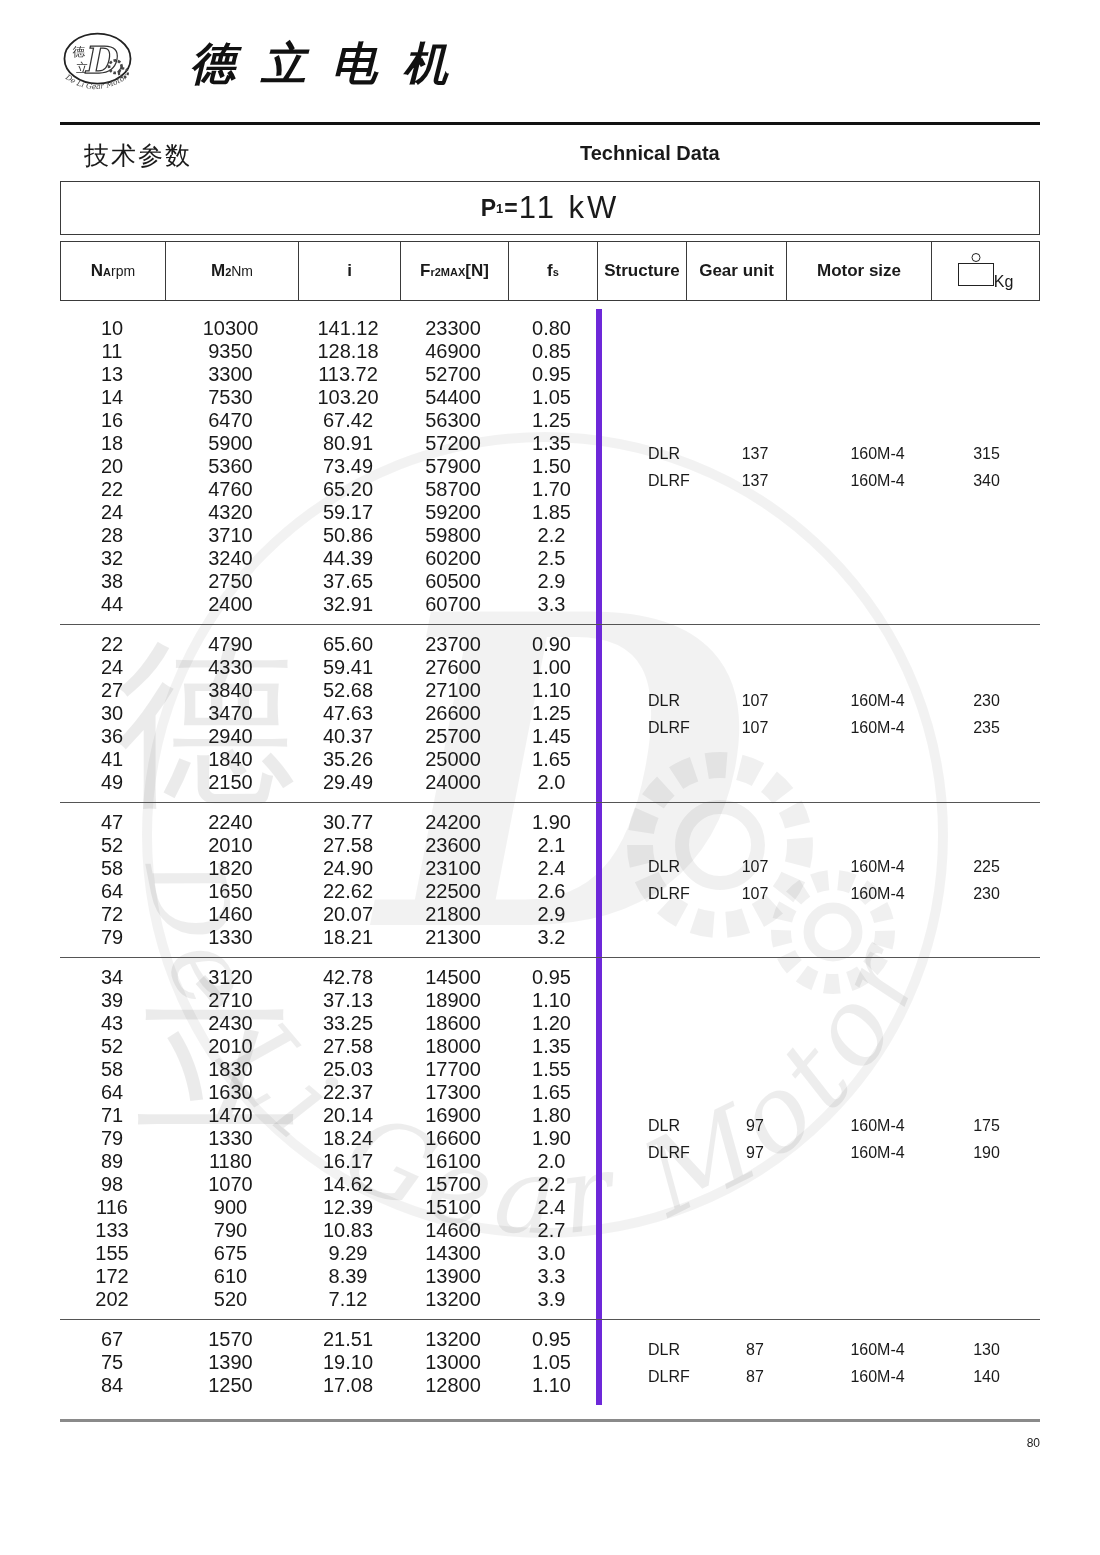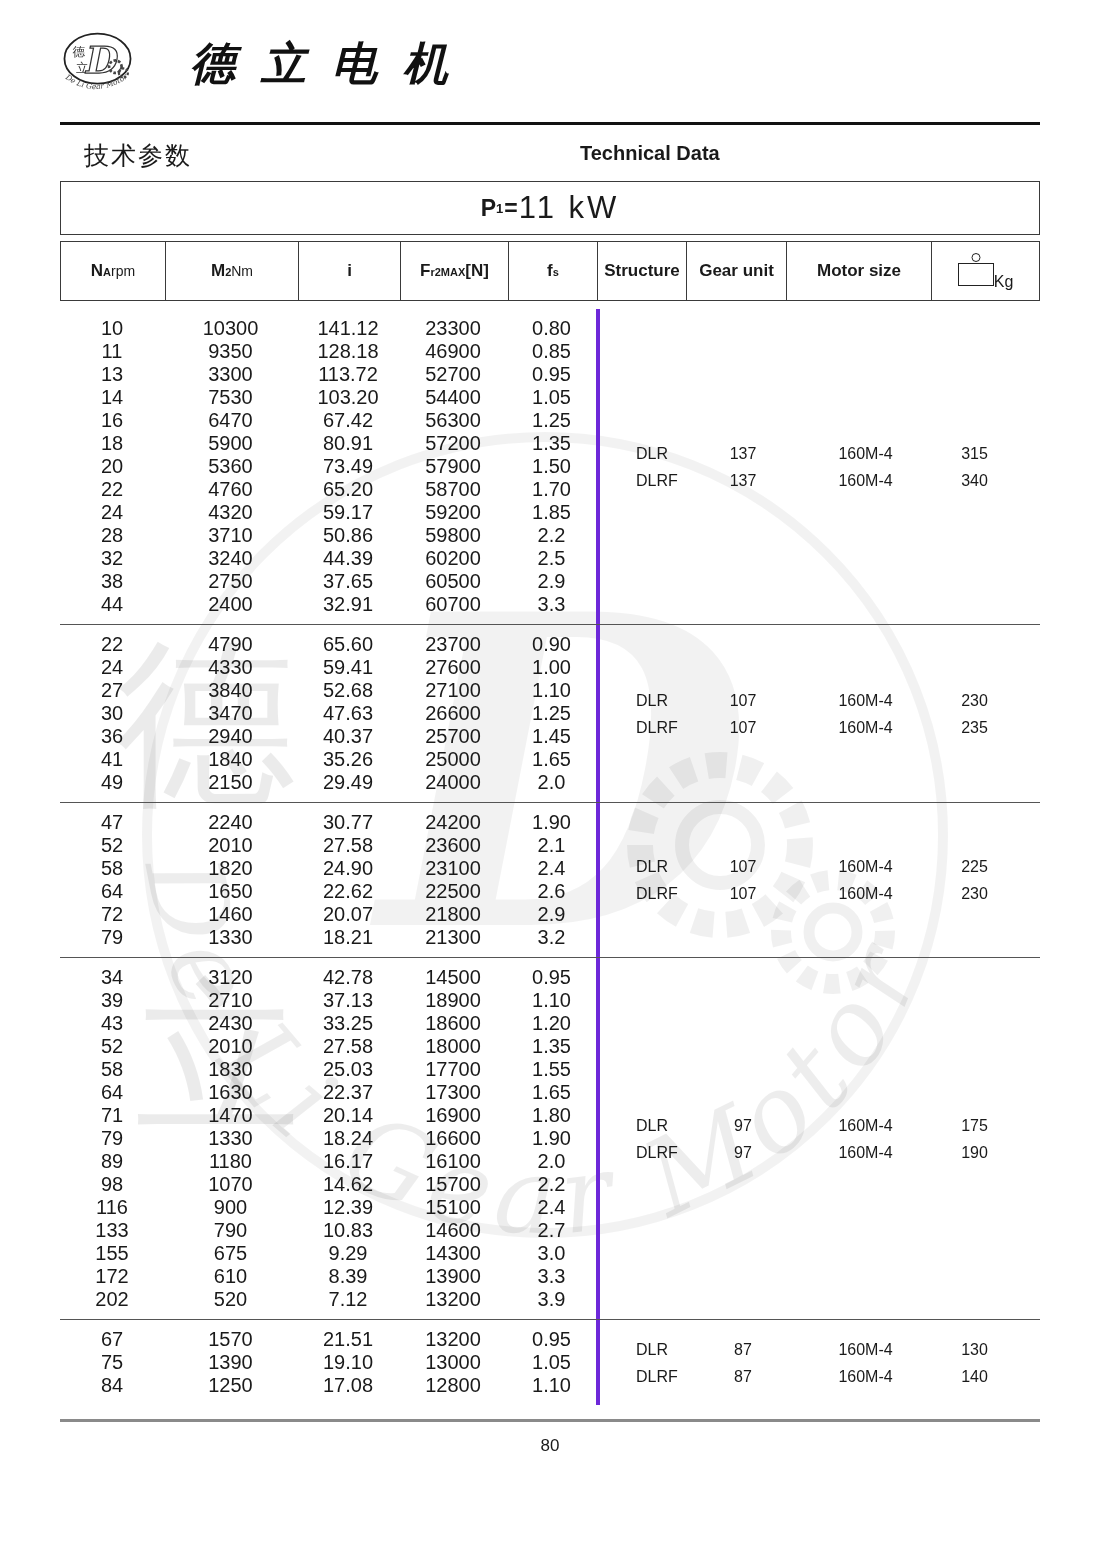--- a/index.html
+++ b/index.html
@@ -39,31 +39,31 @@
   .kg-label{font-size:16px;margin-top:21px;}
 
   
   .tbody{margin-top:8px;}
   .block{display:flex;}
   .block + .block{border-top:1px solid #555;}
   .block-left{width:536px;padding:8px 0;}
   .row{display:flex;height:23px;line-height:23px;font-size:20px;}
   .cell{text-align:center;}
   .c0{width:104px}.c1{width:133px}.c2{width:102px}.c3{width:108px}.c4{width:89px}
-  .block-right{flex:1;border-left:4px solid #6d28d9;display:flex;align-items:center;padding:8px 4px;}
+  .block-right{flex:1;border-left:6px solid #6d28d9;display:flex;align-items:center;padding:8px 14px;}
   .variants{width:100%;}
   .variant{display:flex;height:27px;line-height:27px;font-size:16px;}
   .vc0{width:89px;box-sizing:border-box;padding-left:32px;text-align:left;}
   .vc1{width:100px;text-align:center;}
   .vc2{width:145px;text-align:center;}
   .vc3{width:73px;text-align:center;}
 
   
   .footer-rule{border-top:3px solid #8a8a8a;margin-top:14px;}
-  .page-num{text-align:center;font-size:17px;margin-top:14px;}
+  .page-num{text-align:right;font-size:12px;margin-top:14px;}
 </style>
 </head>
 <body>
 
 <div class="page">
 
   <svg class="watermark" width="1020" height="900" viewBox="0 0 1020 900">
     <circle cx="505" cy="415" r="398" fill="none" stroke="rgba(0,0,0,0.05)" stroke-width="10"></circle>
     <text x="75" y="365" font-size="180" font-family="DejaVu Serif, serif" fill="rgba(0,0,0,0.08)">德</text>
     <text x="95" y="695" font-size="165" font-family="DejaVu Serif, serif" fill="rgba(0,0,0,0.08)">立</text>

